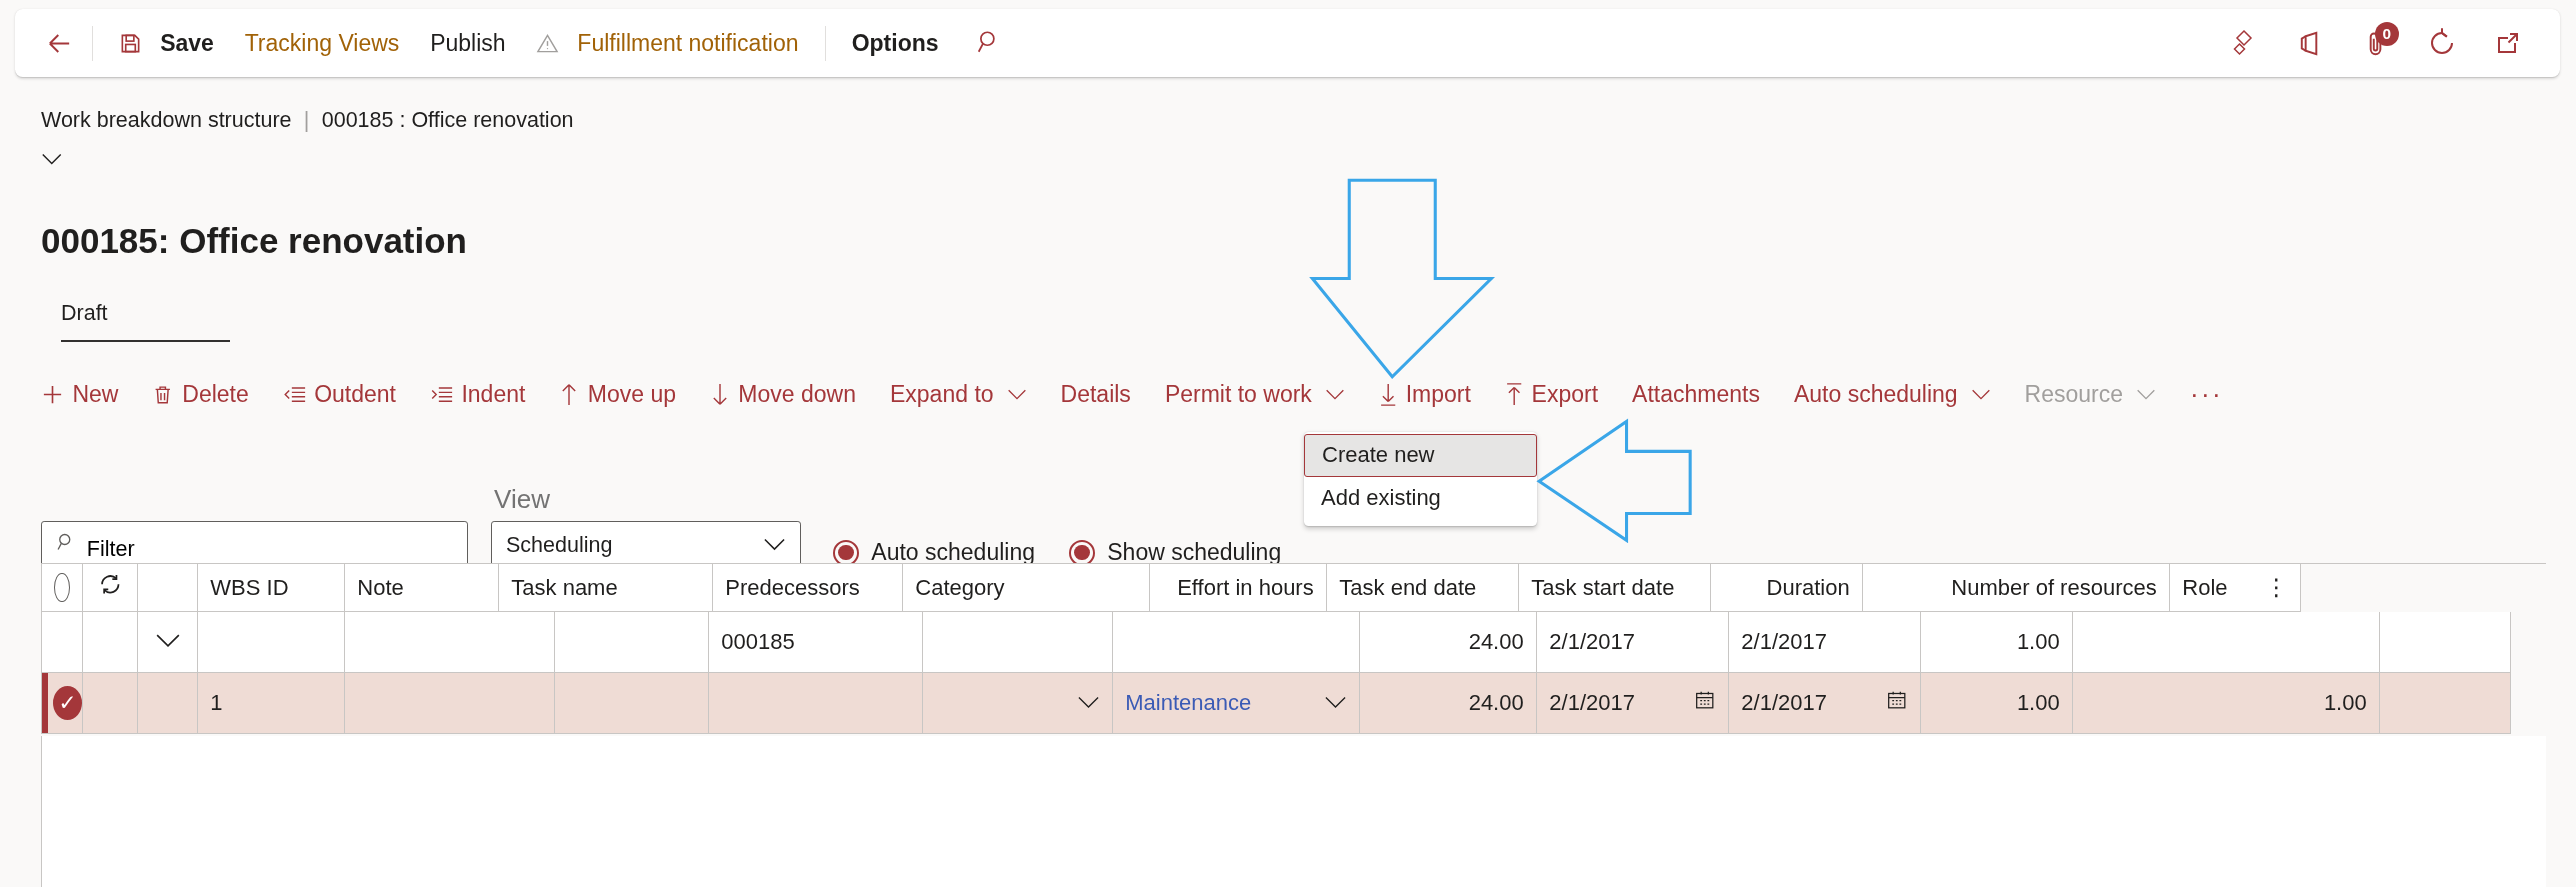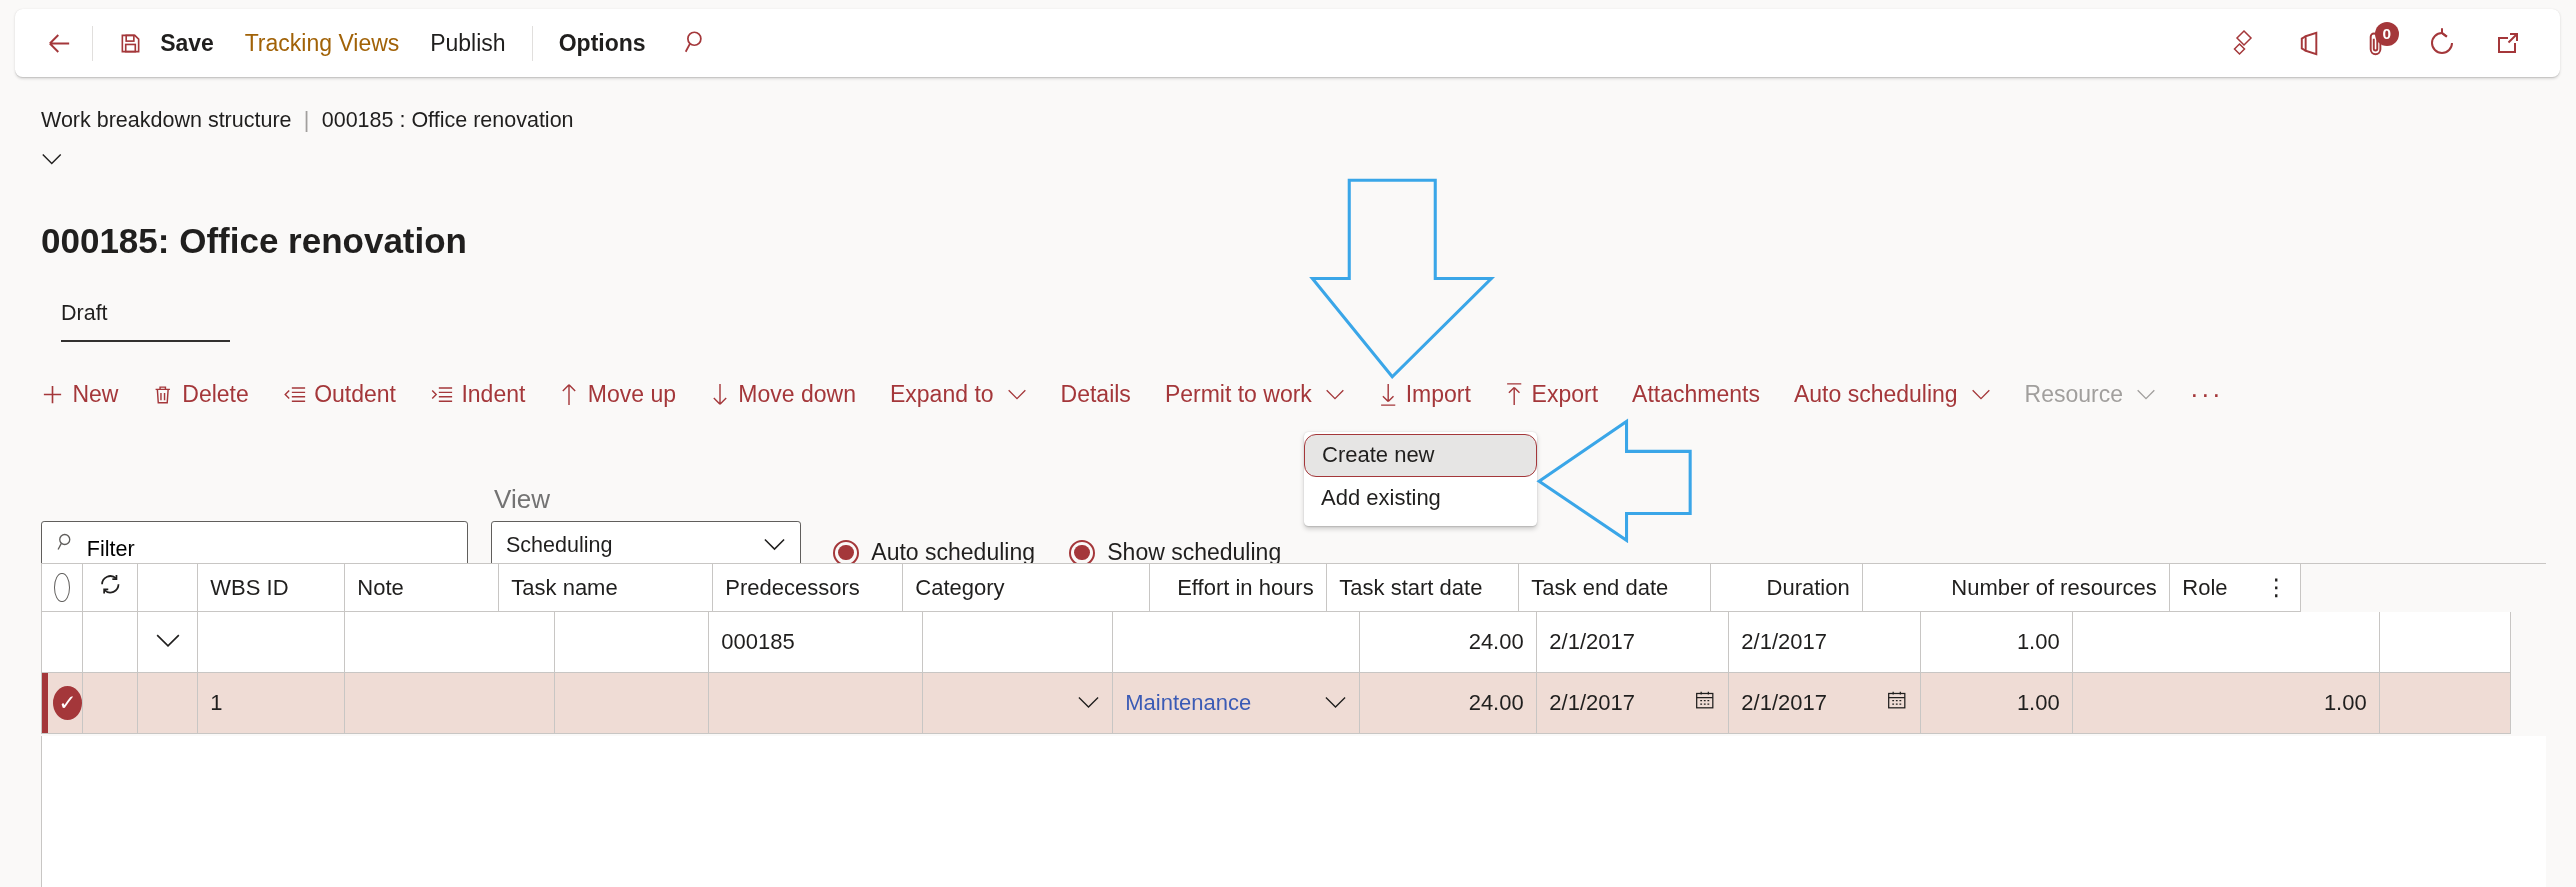--- a/index.html
+++ b/index.html
@@ -260,21 +260,21 @@
     height: 43px;
     display: flex; align-items: center;
     padding: 0 17px;
     font-size: 22px;
     cursor: pointer;
     box-sizing: border-box;
   }
   .ddrow.active {
     background: #e6e5e4;
     border: 1.5px solid #a4373a;
-    border-radius: 12px;
+    border-radius: 3px;
   }
 
   
   .anno { position: absolute; z-index: 60; pointer-events: none; }
   #arrow-down { left: 1303px; top: 171px; }
   #arrow-left { left: 1533px; top: 415px; }
 </style>
 </head>
 <body>
 
@@ -301,20 +301,30 @@
     </div>
 
     <div class="tb-item disabled">
       <span>Tracking Views</span>
     </div>
 
     <div class="tb-item dark">
       <span>Publish</span>
     </div>
 
+    <div class="tb-item disabled">
+      <span class="ico">
+        <svg width="23" height="23" viewBox="0 0 24 24" fill="none" stroke="#a19f9d" stroke-width="1.5">
+          <path d="M12 3.5 22 20.5H2z"></path>
+          <path d="M12 9.5v5" stroke-width="1.5"></path>
+          <circle cx="12" cy="17.3" r="0.7" fill="#a19f9d" stroke="none"></circle>
+        </svg>
+      </span>
+      <span>Fulfillment notification</span>
+    </div>
 
     <div class="vsep"></div>
 
     <div class="tb-item dark bold">
       <span>Options</span>
     </div>
 
     <div class="tb-search">
       <span>
         <svg width="26" height="26" viewBox="0 0 24 24" fill="none" stroke="#a4373a" stroke-width="1.6">
@@ -558,22 +568,22 @@
         </svg>
       </span>
     </div>
     <div class="gcell" style="width:60px"></div>
     <div class="gcell" style="width:147px">WBS ID</div>
     <div class="gcell" style="width:154px">Note</div>
     <div class="gcell" style="width:214px">Task name</div>
     <div class="gcell" style="width:190px">Predecessors</div>
     <div class="gcell" style="width:247px">Category</div>
     <div class="gcell right" style="width:177px">Effort in hours</div>
+    <div class="gcell" style="width:192px">Task end date</div>
     <div class="gcell" style="width:192px">Task start date</div>
-    <div class="gcell" style="width:192px">Task end date</div>
     <div class="gcell right" style="width:152px">Duration</div>
     <div class="gcell right" style="width:307px">Number of resources</div>
     <div class="gcell" style="width:131px">
       <div class="cell-flex">
         <span>Role</span>
         <span class="kebab">⋮</span>
       </div>
     </div>
   </div>
 

